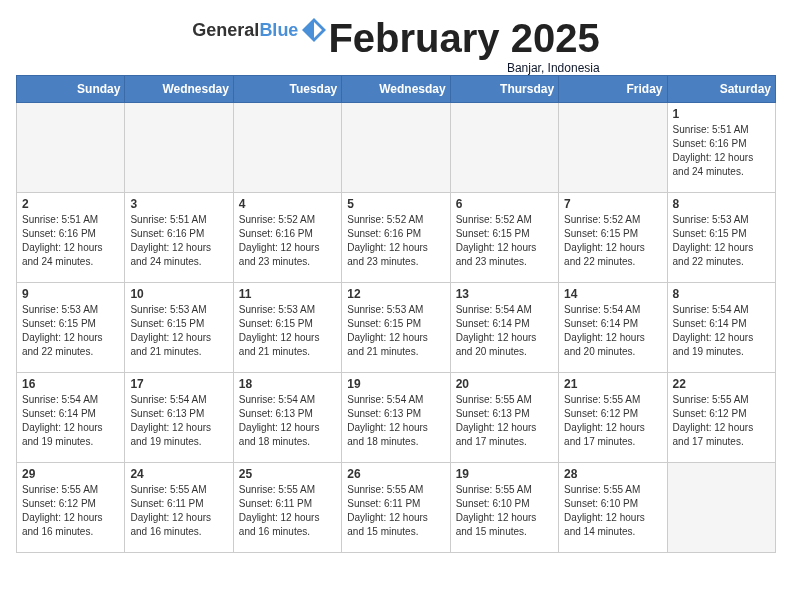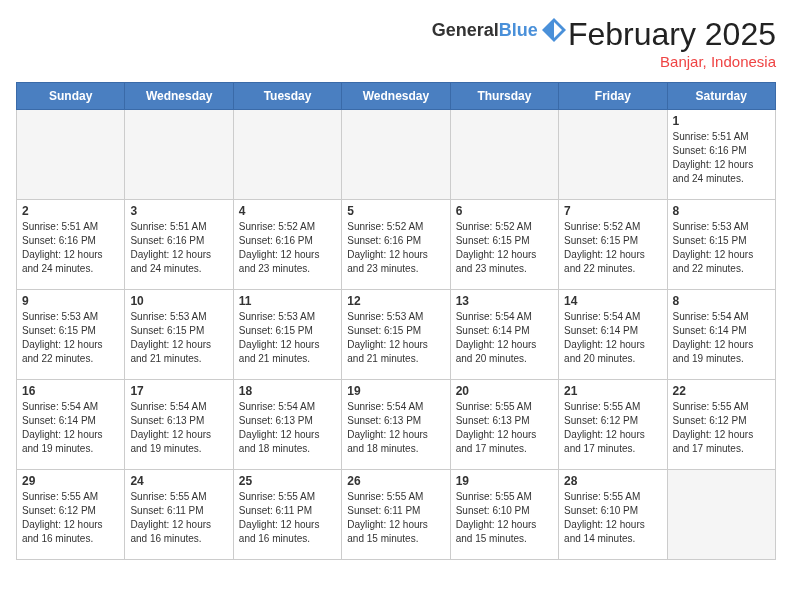--- a/index.html
+++ b/index.html
@@ -5,57 +5,56 @@
     * { box-sizing: border-box; margin: 0; padding: 0; }
     body {
       font-family: Arial, sans-serif;
       background: #fff;
       width: 792px;
       min-height: 612px;
       padding: 16px;
     }
     .header {
       display: flex;
-      justify-content: flex-end;
+      justify-content: center;
       align-items: flex-start;
-      margin-bottom: 12px;
     }
     .logo {
       display: flex;
       align-items: center;
     }
     .logo-icon {
       width: 28px;
       height: 28px;
       margin-left: 2px;
     }
     .title-block {
       text-align: right;
     }
     .month-title {
-      font-size: 32px;
-      font-weight: normal;
+      font-size: 40px;
+      font-weight: bold;
       color: #222;
     }
     .location {
-      font-size: 15px;
-      color: #ef4444;
+      font-size: 12px;
+      color: #0f172a;
     }
     table {
       width: 100%;
       border-collapse: collapse;
       table-layout: fixed;
     }
     th {
       background-color: #4a7fc1;
       color: #fff;
       font-size: 12px;
       font-weight: bold;
       padding: 6px 4px;
-      text-align: center;
+      text-align: right;
       border: 1px solid #3a6aa8;
     }
     td {
       border: 1px solid #ccc;
       vertical-align: top;
       padding: 4px 5px;
       height: 90px;
       font-size: 10px;
       color: #333;
       background: #fff;

